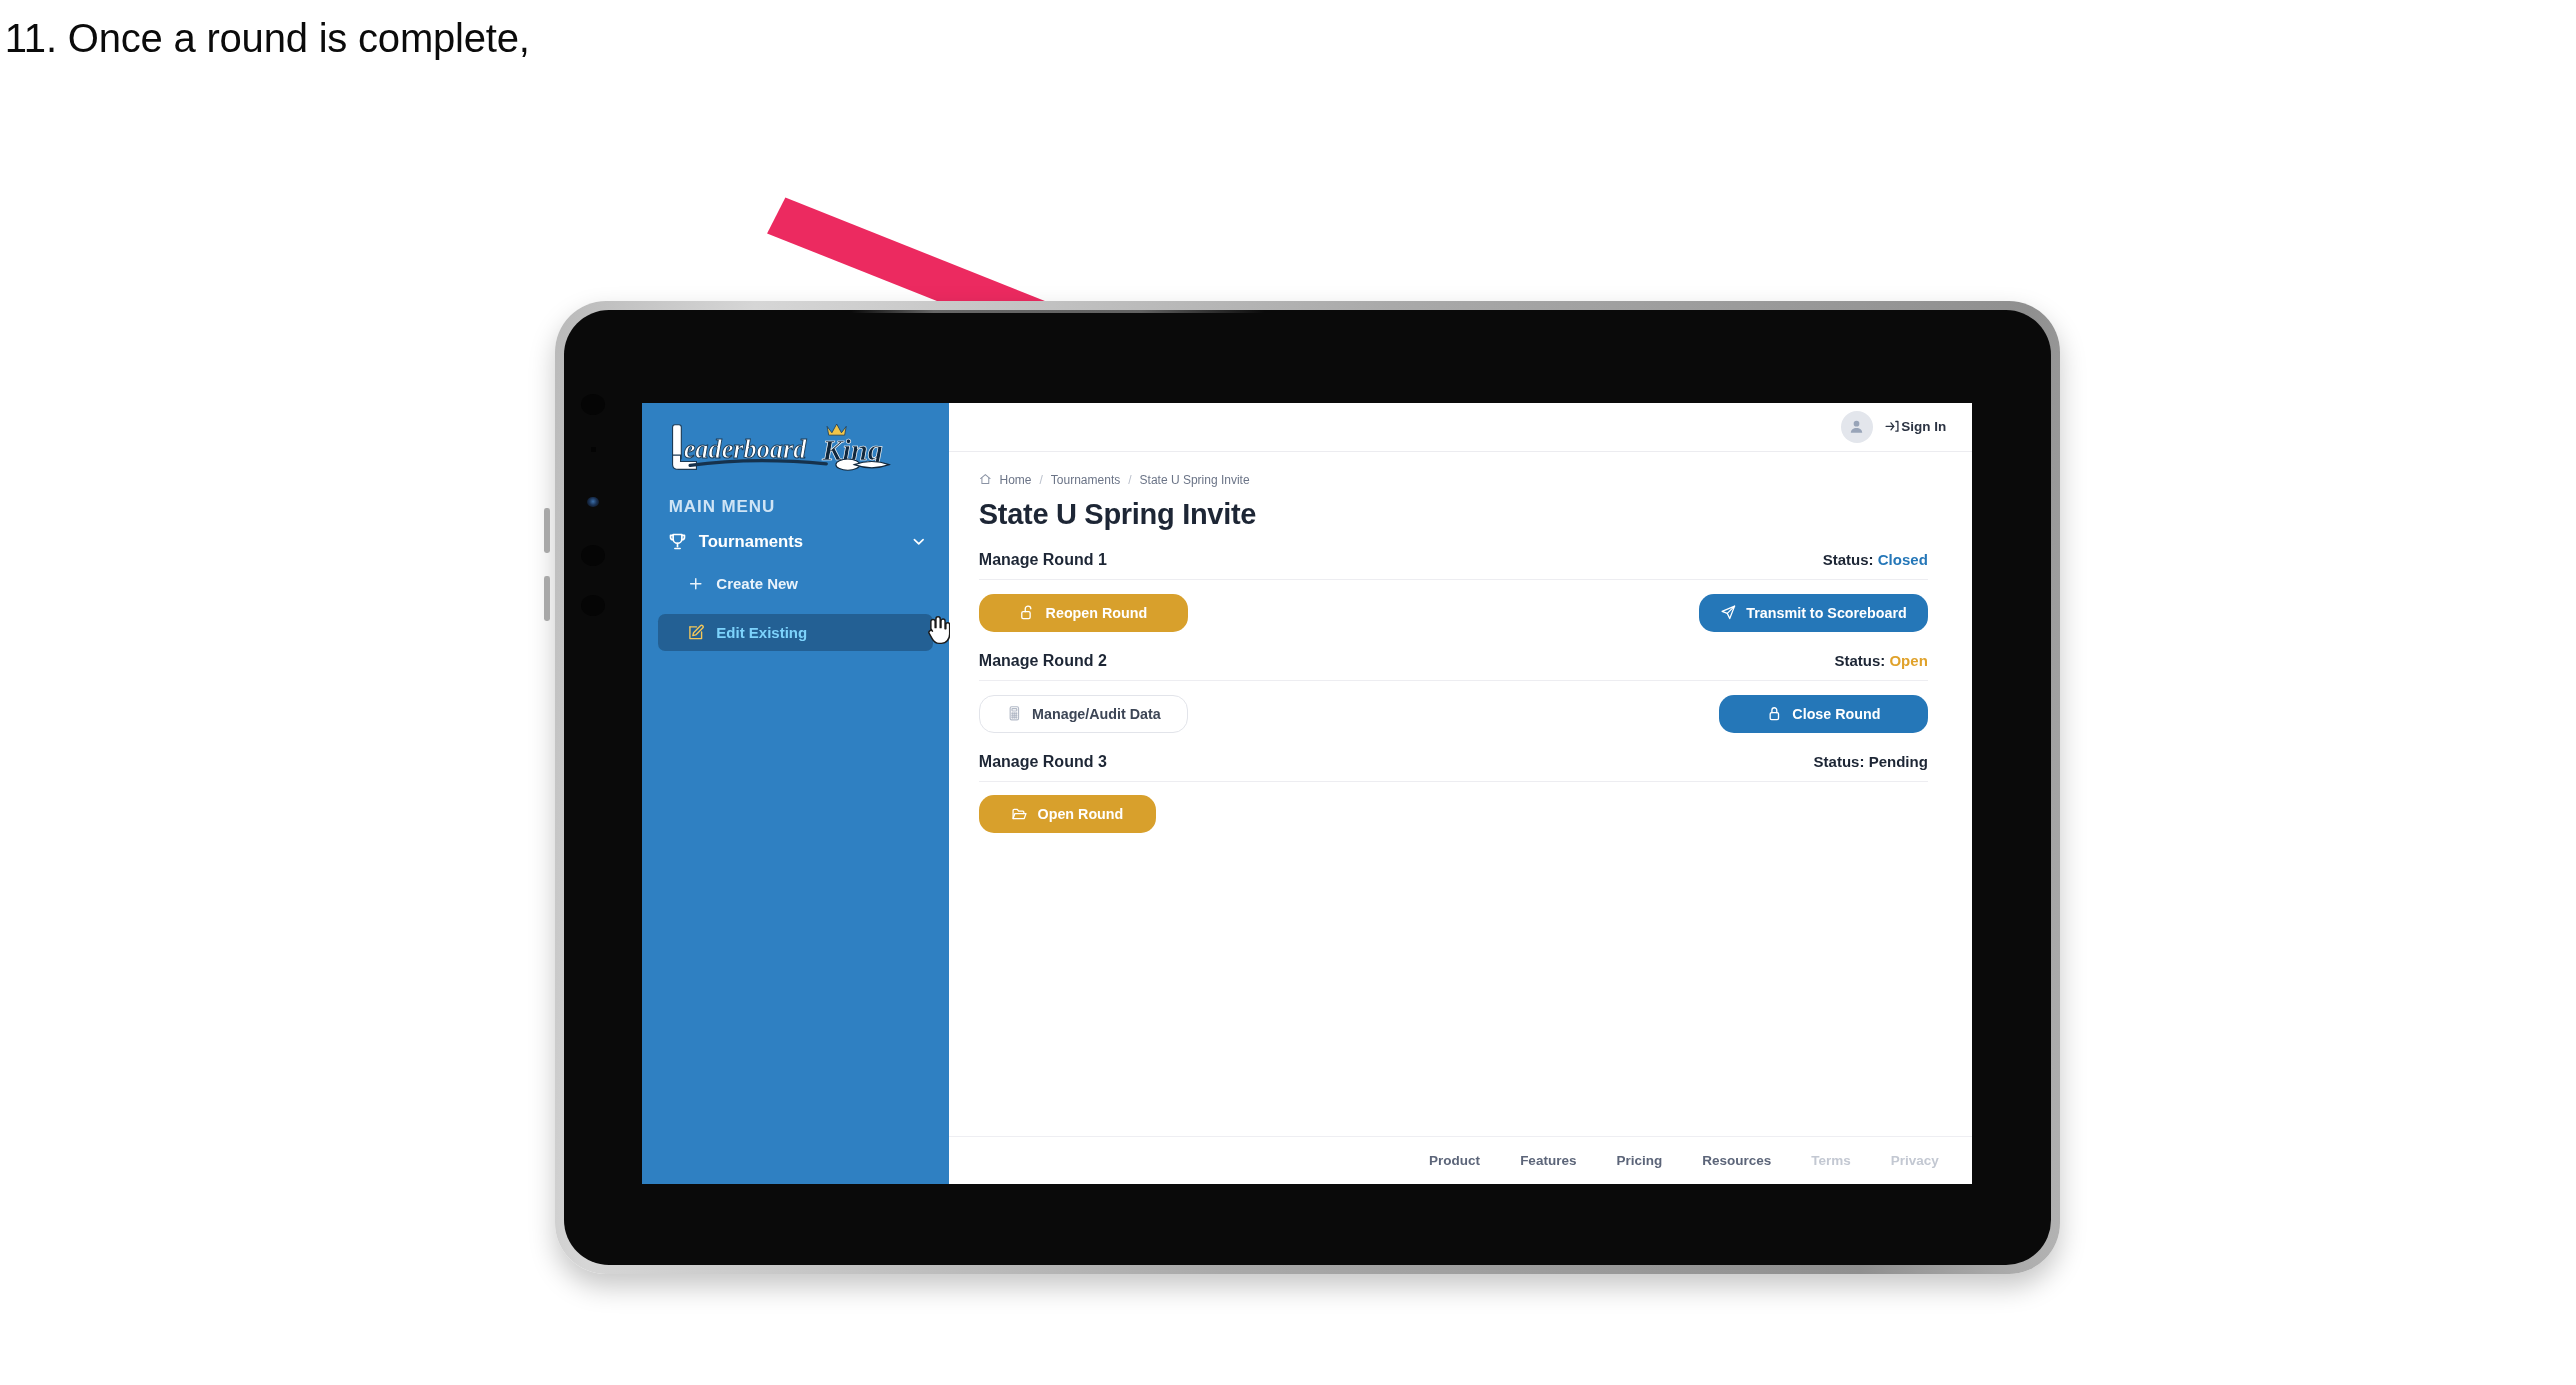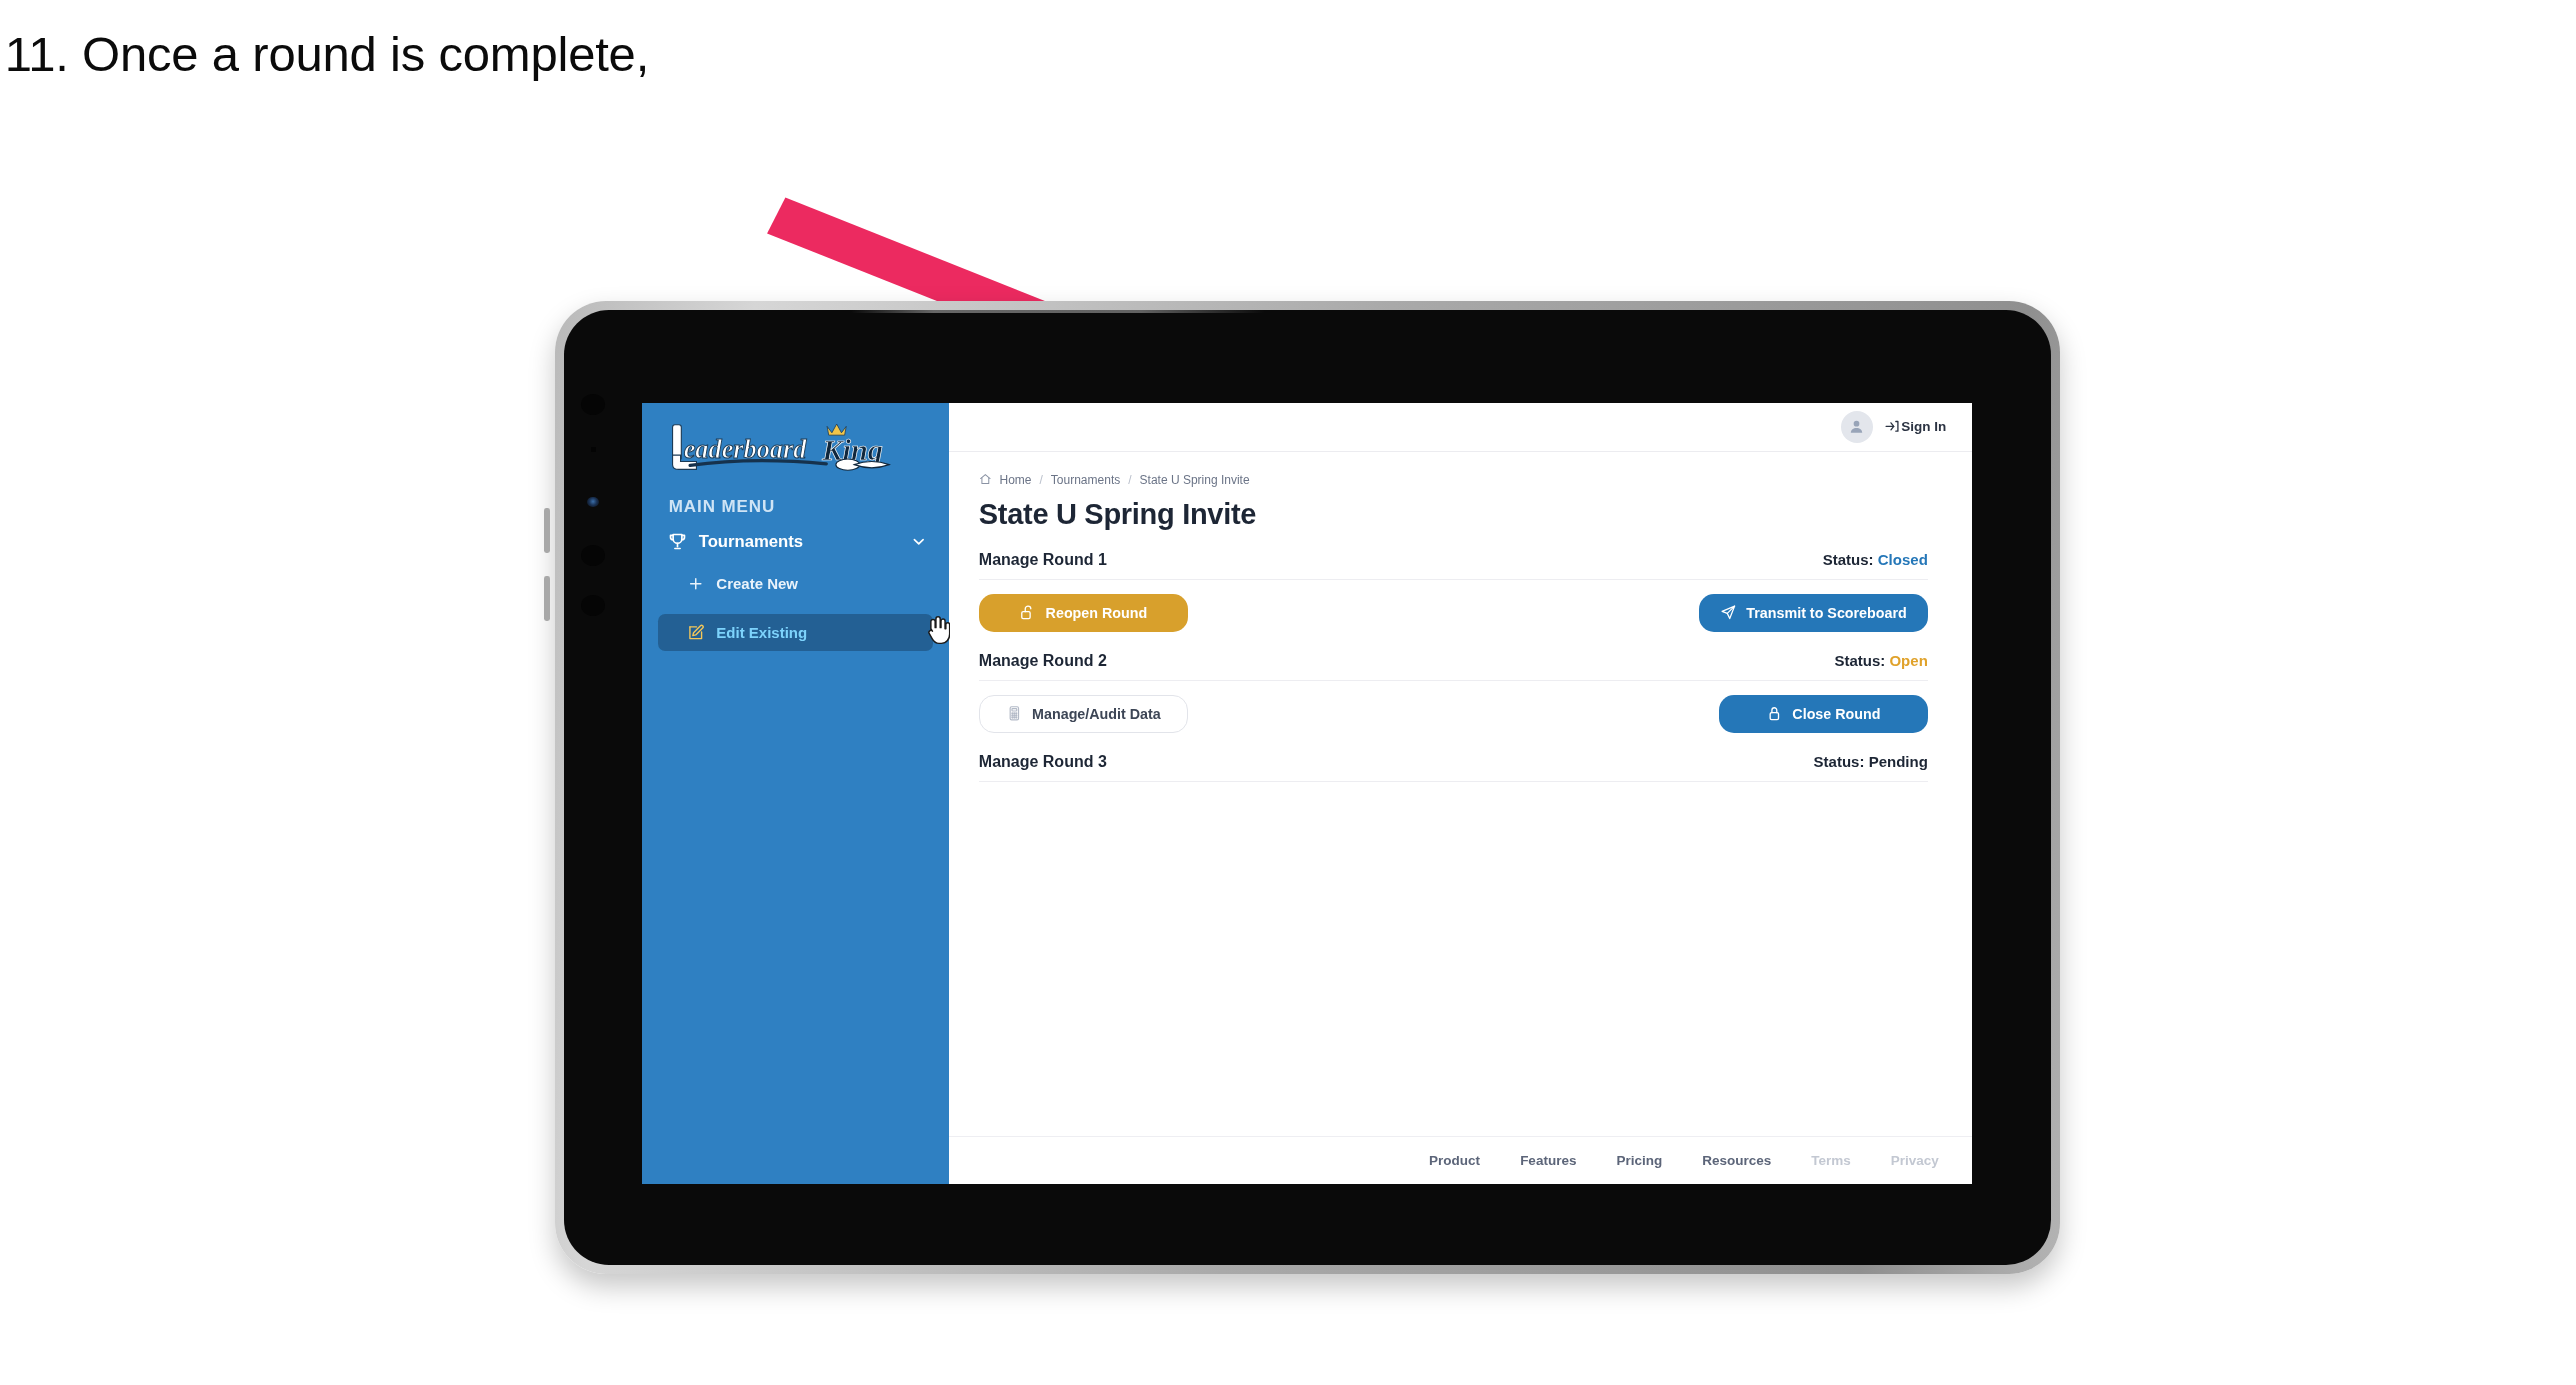--- a/index.html
+++ b/index.html
@@ -7,23 +7,23 @@
     width: 2576px; height: 1386px;
     background: #ffffff;
     font-family: "Liberation Sans", sans-serif;
     overflow: hidden;
   }
   .page { position: relative; width: 2576px; height: 1386px; background: #fff; }
 
   
   .caption {
     position: absolute;
-    left: 4.8px; top: 30px;
+    left: 4.8px; top: 18px;
     width: 860px;
-    font-size: 49px;
+    font-size: 40px;
     line-height: 1.0;
     color: #0b0b0b;
     font-weight: 400;
     letter-spacing: -0.2px;
   }
   .caption .ln { display: block; margin-bottom: 11px; white-space: nowrap; }
   .caption b { font-weight: 700; }
 
   
   .arrow-svg {
@@ -429,20 +429,30 @@
             </div>
 
             <div class="round">
               <div class="round-head">
                 <div class="round-title">Manage Round 3</div>
                 <div class="round-status">
                   <span>Status:</span>
                   <span class="val" style="color:#1d2635">Pending</span>
                 </div>
               </div>
+              <div class="round-actions">
+                <button class="btn btn-amber-sm">
+                  <svg viewBox="0 0 24 24" fill="none" stroke="currentColor" stroke-width="1.8" stroke-linecap="round" stroke-linejoin="round">
+                    <path d="M3 18V6.5A1.5 1.5 0 0 1 4.5 5H9l2 2.5h6a1.5 1.5 0 0 1 1.5 1.5v1"></path>
+                    <path d="M3 18l2.6-7.2h16L19 18z"></path>
+                  </svg>
+                  <span>Open Round</span>
+                </button>
+                <span></span>
+              </div>
             </div>
 
           </div>
 
           <div class="footer">
             <a>Product</a>
             <a>Features</a>
             <a>Pricing</a>
             <a>Resources</a>
             <a class="muted">Terms</a>

